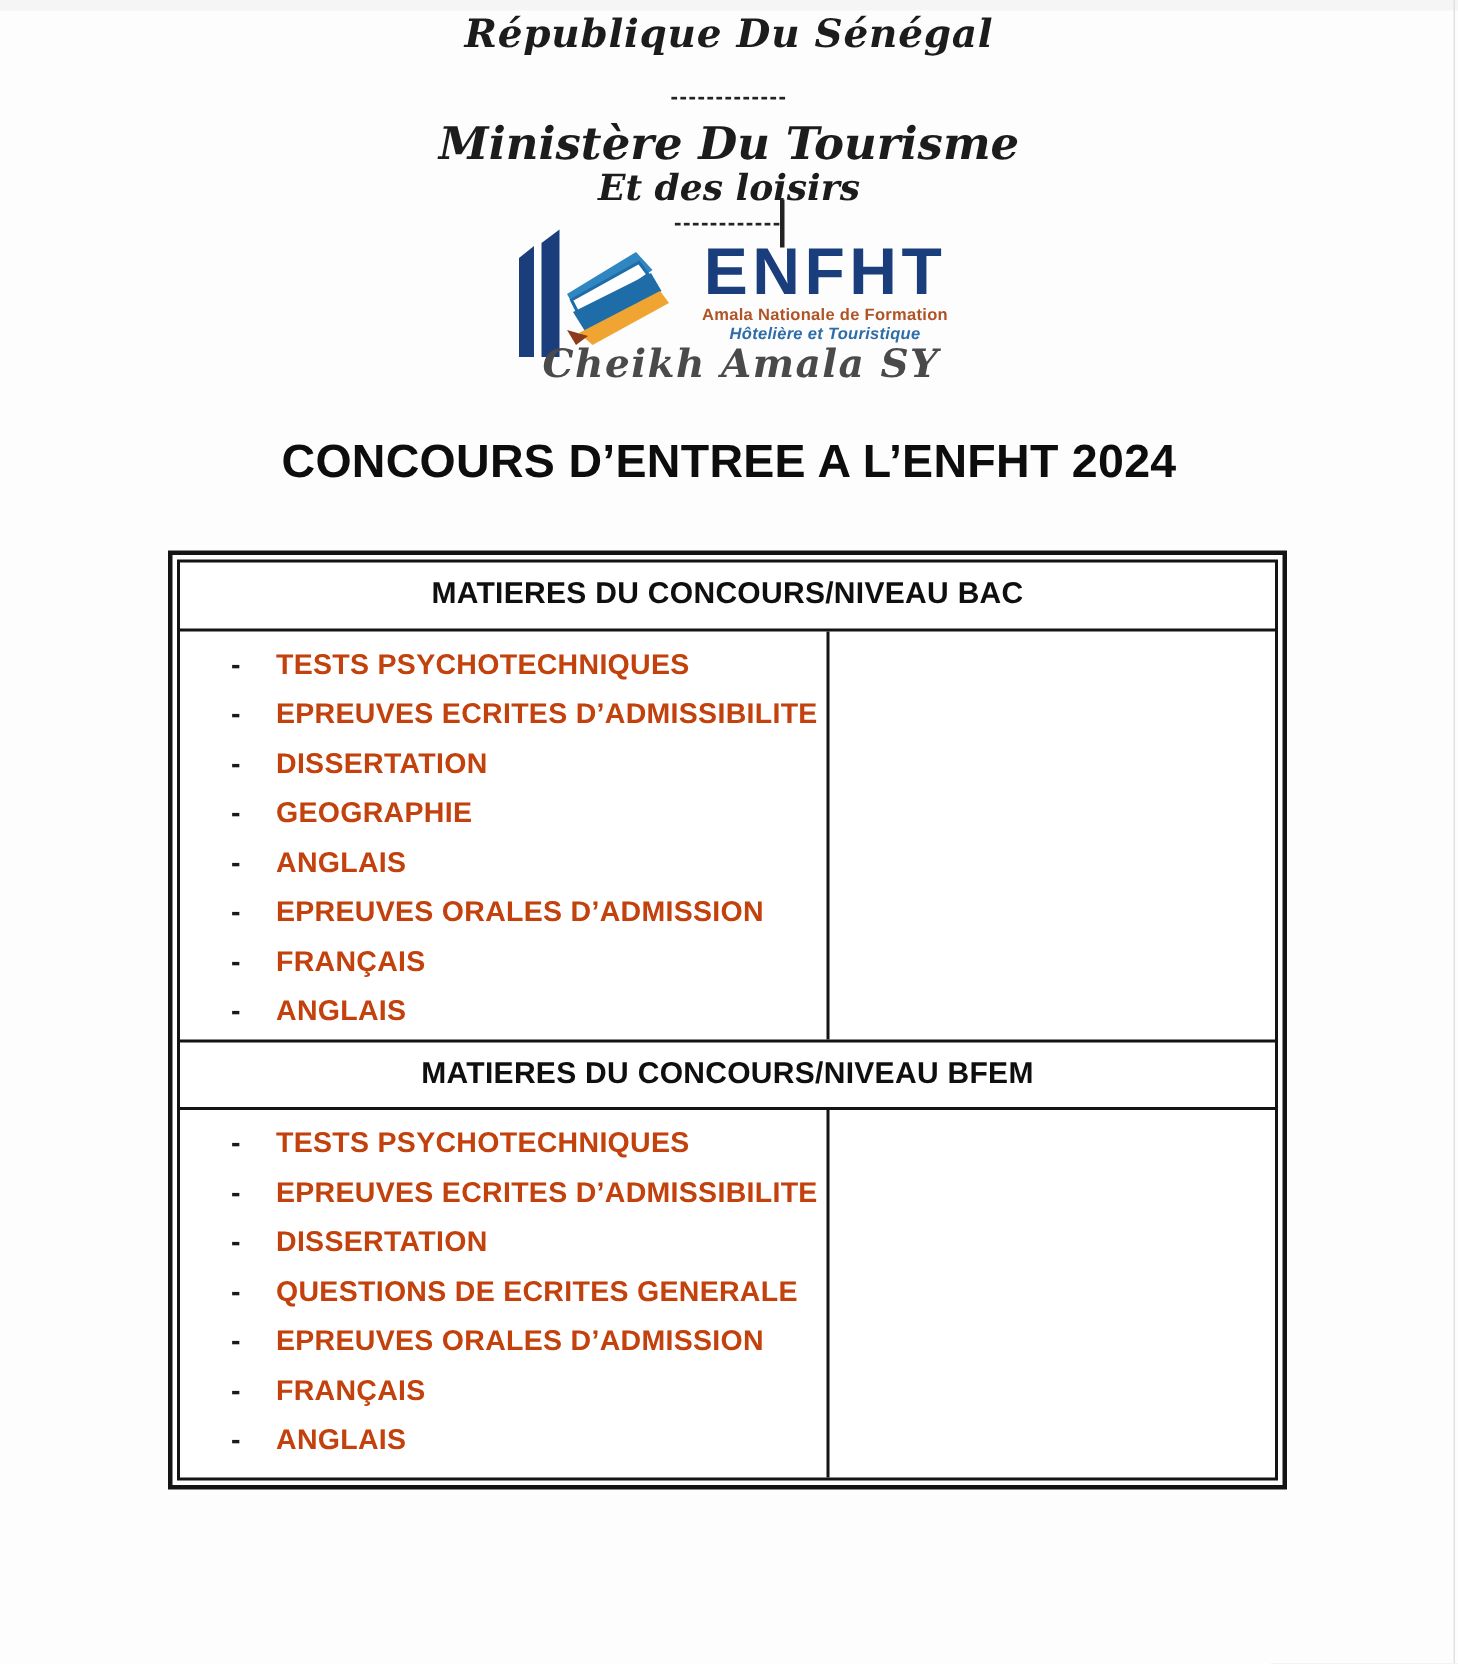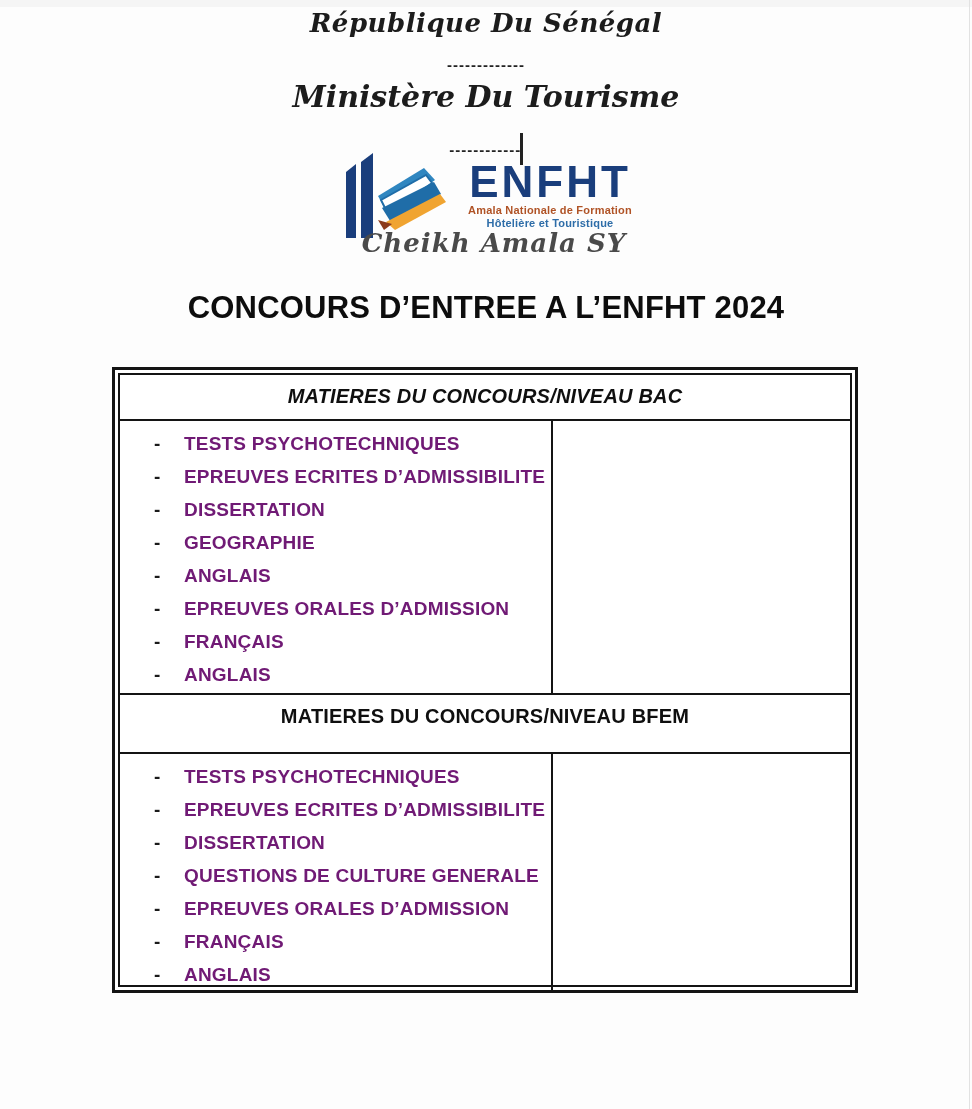--- a/index.html
+++ b/index.html
@@ -41,62 +41,63 @@
   }
   .subjects-inner {
     border:2px solid #141414; height:100%; box-sizing:border-box;
     display:flex; flex-direction:column;
   }
   .section-header {
     flex:0 0 auto; box-sizing:border-box; border-bottom:2px solid #141414;
     text-align:center; font-size:20px; font-weight:bold; letter-spacing:0.2px;
     padding-top:10px; color:#0f0f0f;
   }
-  .section-header.bac  { height:46px;font-style:italic; }
-  .section-header.bfem { height:61px; border-top:2px solid #141414; }
+  .section-header.bac  { height:46px; }
+  .section-header.bfem { height:47px; border-top:2px solid #141414; }
   .section-body { display:flex; box-sizing:border-box; }
   .section-body.bac  { flex:0 0 272px; }
   .section-body.bfem { flex:1 1 auto; }
   .subjects-cell {
     width:433px; box-sizing:border-box; border-right:2px solid #141414;
     padding:6px 0 0 34px;
   }
   .empty-cell { flex:1; }
   .subject-item { display:flex; align-items:baseline; height:33px; line-height:33px; }
   .dash { width:30px; font-size:19px; font-weight:600; }
-  .subject-label { font-size:19px; font-weight:600; letter-spacing:0.2px; color:#701a75; white-space:nowrap; }
+  .subject-label { font-size:19px; font-weight:600; letter-spacing:0.2px; color:#c2410c; white-space:nowrap; }
 </style>
 </head>
 <body>
 
 <div class="page">
   <div class="page-top-strip"></div>
   <div class="page-right-edge"></div>
 
   <div class="centered script republic">République Du Sénégal</div>
   <div class="centered sep1">-------------</div>
   <div class="centered script ministry1">Ministère Du Tourisme</div>
+  <div class="centered script ministry2">Et des loisirs</div>
   <div class="centered sep2">
     <span class="dashes">------------</span><span class="tick"></span>
   </div>
 
   <div class="logo-row">
     <svg class="logo-icon" viewBox="0 0 122 88" aria-hidden="true">
       <polygon points="6,22 16,14 16,88 6,88" fill="#1a3e7c"></polygon>
       <polygon points="21,12 33,3 33,88 21,88" fill="#1a3e7c"></polygon>
       <polygon points="38,46 84,18 95,30 48,64" fill="#2f86c0"></polygon>
       <polygon points="41,50 86,25 92,33 48,64" stroke-width="2" stroke="#1f6da8" fill="#ffffff"></polygon>
       <polygon points="42,58 94,32 101,44 52,74" fill="#1f6da8"></polygon>
       <polygon points="46,72 100,44 106,52 55,80" fill="#f0a431"></polygon>
       <polygon points="38,70 52,74 44,80" fill="#8c3b1b"></polygon>
     </svg>
     <div class="logo-text">
       <div class="logo-acronym" style="color: rgb(26, 62, 124);">ENFHT</div>
       <div class="logo-sub" style="color: rgb(176, 83, 38);">Amala Nationale de Formation</div>
-      <div class="logo-sub" style="color: rgb(46, 109, 168);">Hôtelière et Touristique</div>
+      <div class="logo-sub" style="color: rgb(46, 109, 168); font-style: italic;">Hôtelière et Touristique</div>
     </div>
   </div>
   <div class="centered script signature" style="color: rgb(74, 74, 74); padding-left: 16px;">Cheikh Amala SY</div>
 
   <div class="centered doc-title">CONCOURS D’ENTREE A L’ENFHT 2024</div>
 
   <div class="subjects-table">
     <div class="subjects-inner">
 
       <div class="section-header bac">MATIERES DU CONCOURS/NIVEAU BAC</div>
@@ -148,21 +149,21 @@
             <div class="subject-item">
               <span class="dash">-</span>
               <span class="subject-label">EPREUVES ECRITES D’ADMISSIBILITE</span>
             </div>
             <div class="subject-item">
               <span class="dash">-</span>
               <span class="subject-label">DISSERTATION</span>
             </div>
             <div class="subject-item">
               <span class="dash">-</span>
-              <span class="subject-label">QUESTIONS DE CULTURE GENERALE</span>
+              <span class="subject-label">QUESTIONS DE ECRITES GENERALE</span>
             </div>
             <div class="subject-item">
               <span class="dash">-</span>
               <span class="subject-label">EPREUVES ORALES D’ADMISSION</span>
             </div>
             <div class="subject-item">
               <span class="dash">-</span>
               <span class="subject-label">FRANÇAIS</span>
             </div>
             <div class="subject-item">

